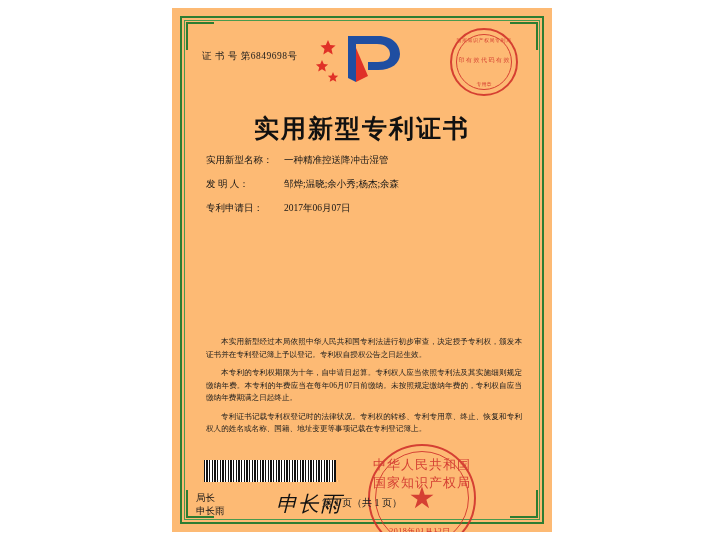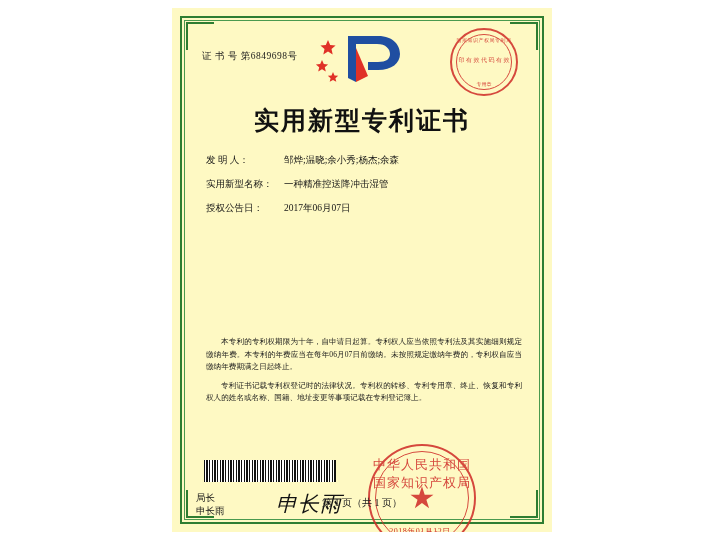--- a/index.html
+++ b/index.html
@@ -19,21 +19,21 @@
     height: 540px;
     background: #ffffff;
   }
   
   .sheet {
     position: absolute;
     left: 172px;
     top: 8px;
     width: 380px;
     height: 524px;
-    background: #fef9c3;
+    background: #fdba74;
     overflow: hidden;
   }
   .border-outer {
     position: absolute;
     left: 8px;
     top: 8px;
     right: 8px;
     bottom: 8px;
     border: 2px solid #2e7d32;
   }
@@ -119,21 +119,21 @@
     top: 22px;
     width: 100%;
     height: 62px;
   }
   .logo svg { display: block; margin: 0 auto; }
 
   
   .main-title {
     position: absolute;
     left: 0;
-    top: 96px;
+    top: 104px;
     width: 100%;
     text-align: center;
     font-size: 25px;
     font-weight: bold;
     letter-spacing: 2px;
     color: #111;
     font-family: "DejaVu Serif", serif;
   }
 
   
@@ -304,31 +304,32 @@
         <path d="M20 10 l2.2 5 5.4 .5 -4.1 3.6 1.2 5.3 -4.7-2.8 -4.7 2.8 1.2-5.3 -4.1-3.6 5.4-.5 z" fill="#e03127"></path>
         <path d="M14 30 l1.8 4 4.3 .4 -3.3 2.9 1 4.2 -3.8-2.2 -3.8 2.2 1-4.2 -3.3-2.9 4.3-.4 z" fill="#e03127"></path>
         <path d="M25 42 l1.5 3.4 3.7 .3 -2.8 2.5 .9 3.6 -3.3-1.9 -3.3 1.9 .9-3.6 -2.8-2.5 3.7-.3 z" fill="#e03127"></path>
       </svg>
     </div>
 
     <div class="main-title">实用新型专利证书</div>
 
     <div class="fields">
       <div class="field-row">
+        <span class="field-label">实用新型名称：</span><span class="field-value">一种精准控送降冲击湿管</span>
+      </div>
+      <div class="field-row">
         <span class="field-label">发 明 人：</span><span class="field-value">邹烨;温晓;余小秀;杨杰;余森</span>
       </div>
       <div class="field-row">
-        <span class="field-label">实用新型名称：</span><span class="field-value">一种精准控送降冲击湿管</span>
+        <span class="field-label">专利申请日：</span><span class="field-value">2017年06月07日</span>
       </div>
-      <div class="field-row">
-        <span class="field-label">授权公告日：</span><span class="field-value">2017年06月07日</span>
-      </div>
     </div>
 
     <div class="body-text">
+      <p>本实用新型经过本局依照中华人民共和国专利法进行初步审查，决定授予专利权，颁发本证书并在专利登记簿上予以登记。专利权自授权公告之日起生效。</p>
       <p>本专利的专利权期限为十年，自申请日起算。专利权人应当依照专利法及其实施细则规定缴纳年费。本专利的年费应当在每年06月07日前缴纳。未按照规定缴纳年费的，专利权自应当缴纳年费期满之日起终止。</p>
       <p>专利证书记载专利权登记时的法律状况。专利权的转移、专利专用章、终止、恢复和专利权人的姓名或名称、国籍、地址变更等事项记载在专利登记簿上。</p>
     </div>
 
     <div class="barcode">
       <div class="bars"></div>
     </div>
 
     <div class="sig-label">
       <div>局长</div>

